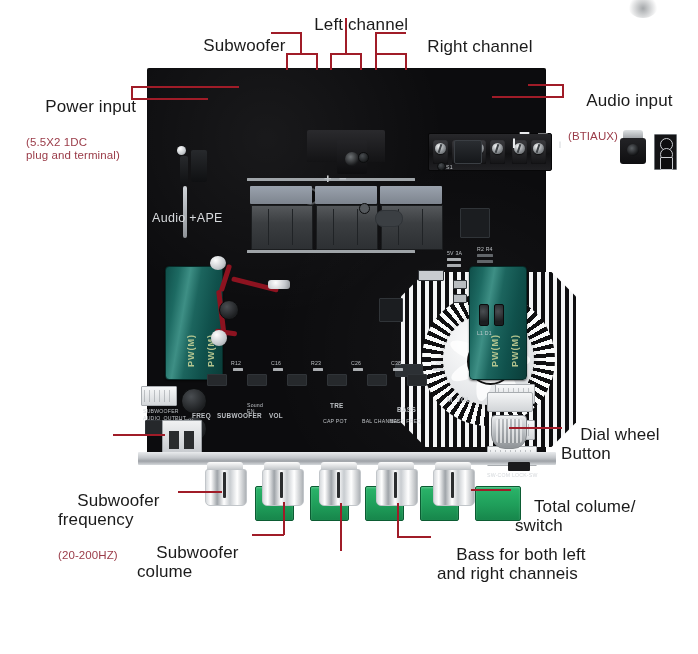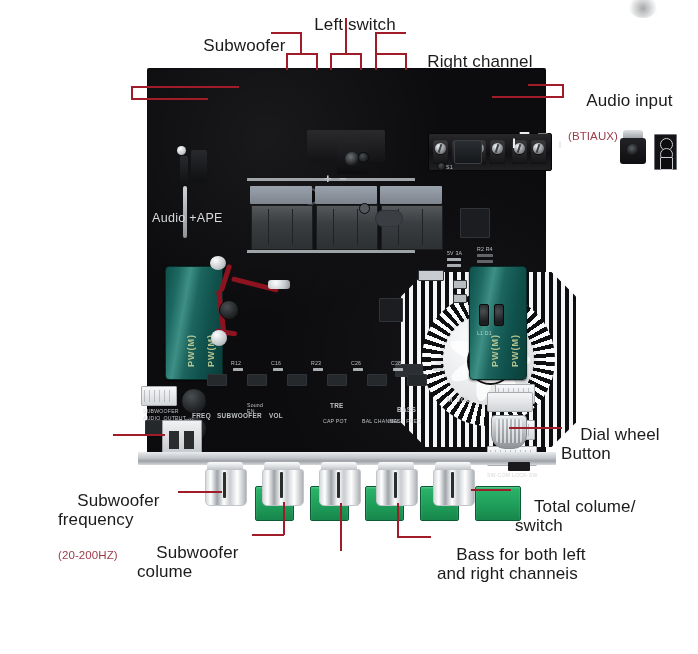--- a/index.html
+++ b/index.html
@@ -428,30 +428,35 @@
 
   <div class="ln lv" style="left:340px;top:503px;height:48px;"></div>
 
   <div class="ln lv" style="left:397px;top:503px;height:35px;"></div>
   <div class="ln lh" style="left:397px;top:536px;width:34px;"></div>
 
   <div class="ln lh" style="left:471px;top:489px;width:40px;"></div>
 
   <div class="ln lh" style="left:509px;top:427px;width:53px;"></div>
 
+  <div class="anno" style="left:26px;top:78px;">
+    <span>Power input</span>
+    <span class="sub">(5.5X2 1DC
+plug and terminal)</span>
+  </div>
 
   <div class="anno" style="left:184px;top:17px;">
     <span>Subwoofer</span>
   </div>
 
   <div class="anno" style="left:295px;top:-4px;">
-    <span>Left switch</span>
-  </div>
-
-  <div class="anno" style="left:408px;top:33px;">
+    <span>Left channel</span>
+  </div>
+
+  <div class="anno" style="left:408px;top:18px;">
     <span>Right channel</span>
   </div>
 
   <div class="anno" style="left:568px;top:72px;">
     <span>Audio input</span>
     <span class="sub">(BTIAUX)</span>
   </div>
 
 
   <div class="anno c" style="left:58px;top:472px;width:118px;">

